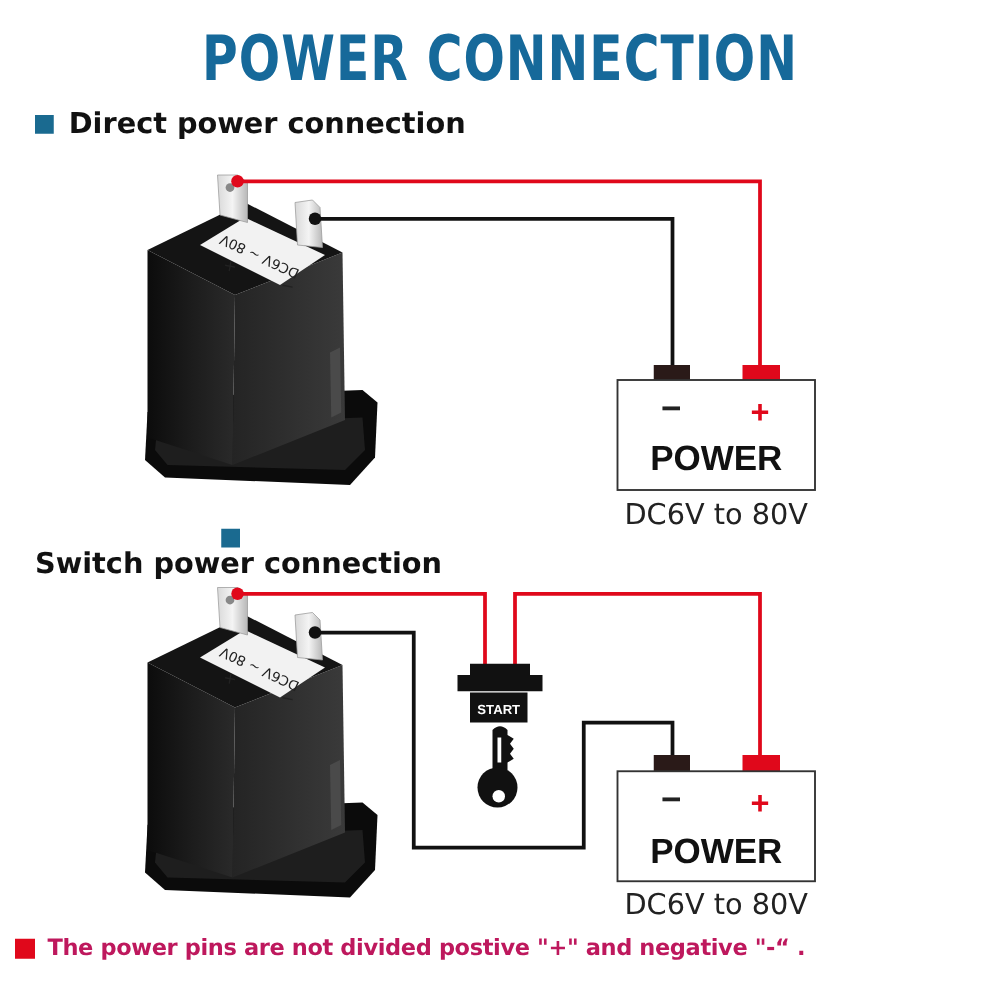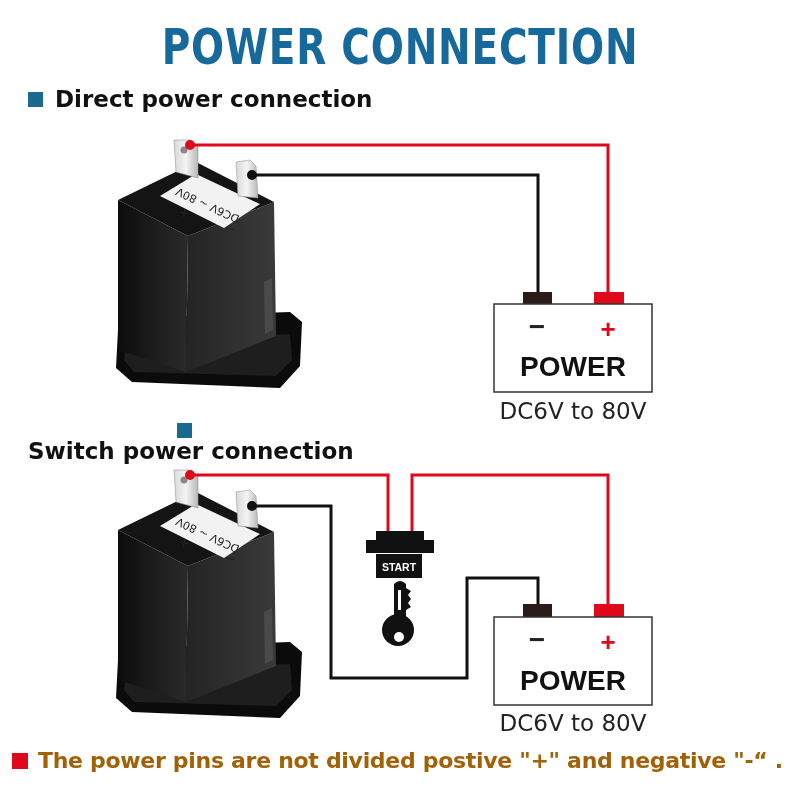--- a/index.html
+++ b/index.html
@@ -1,20 +1,20 @@
 <!DOCTYPE html>
 <html><head>
 <meta charset="utf-8">
 <style>
   html,body{margin:0;padding:0;background:#fff;}
   body{width:800px;height:800px;position:relative;overflow:hidden;font-family:"DejaVu Sans","Liberation Sans",sans-serif;}
   .title{position:absolute;left:0;top:12px;width:800px;text-align:center;font-family:"DejaVu Sans","Liberation Sans",sans-serif;font-weight:bold;font-size:50px;color:#16699a;letter-spacing:1px;transform:scaleX(0.78);transform-origin:center;line-height:70px;}
   .sec{position:absolute;left:14px;display:flex;align-items:center;font-weight:bold;font-size:23px;color:#111;padding-left:14px;}
   .sec .sq{width:15px;height:15px;background:#1a6a90;margin-right:12px;}
-  .footer{position:absolute;left:12px;top:748px;display:flex;align-items:center;font-weight:bold;font-size:22px;color:#a16207;letter-spacing:-0.3px;}
+  .footer{position:absolute;left:12px;top:748px;display:flex;align-items:center;font-weight:bold;font-size:18px;color:#be185d;letter-spacing:-0.3px;}
   .footer .sq{width:16px;height:16px;background:#e0081b;margin-right:10px;}
   svg{position:absolute;left:0;top:0;}
   .pwr-text{font-family:"Liberation Sans","DejaVu Sans",sans-serif;font-weight:bold;}
   .dc-text{font-family:"DejaVu Sans","Liberation Sans",sans-serif;}
 </style>
 </head>
 <body>
 
 <div class="title">POWER CONNECTION</div>
 

